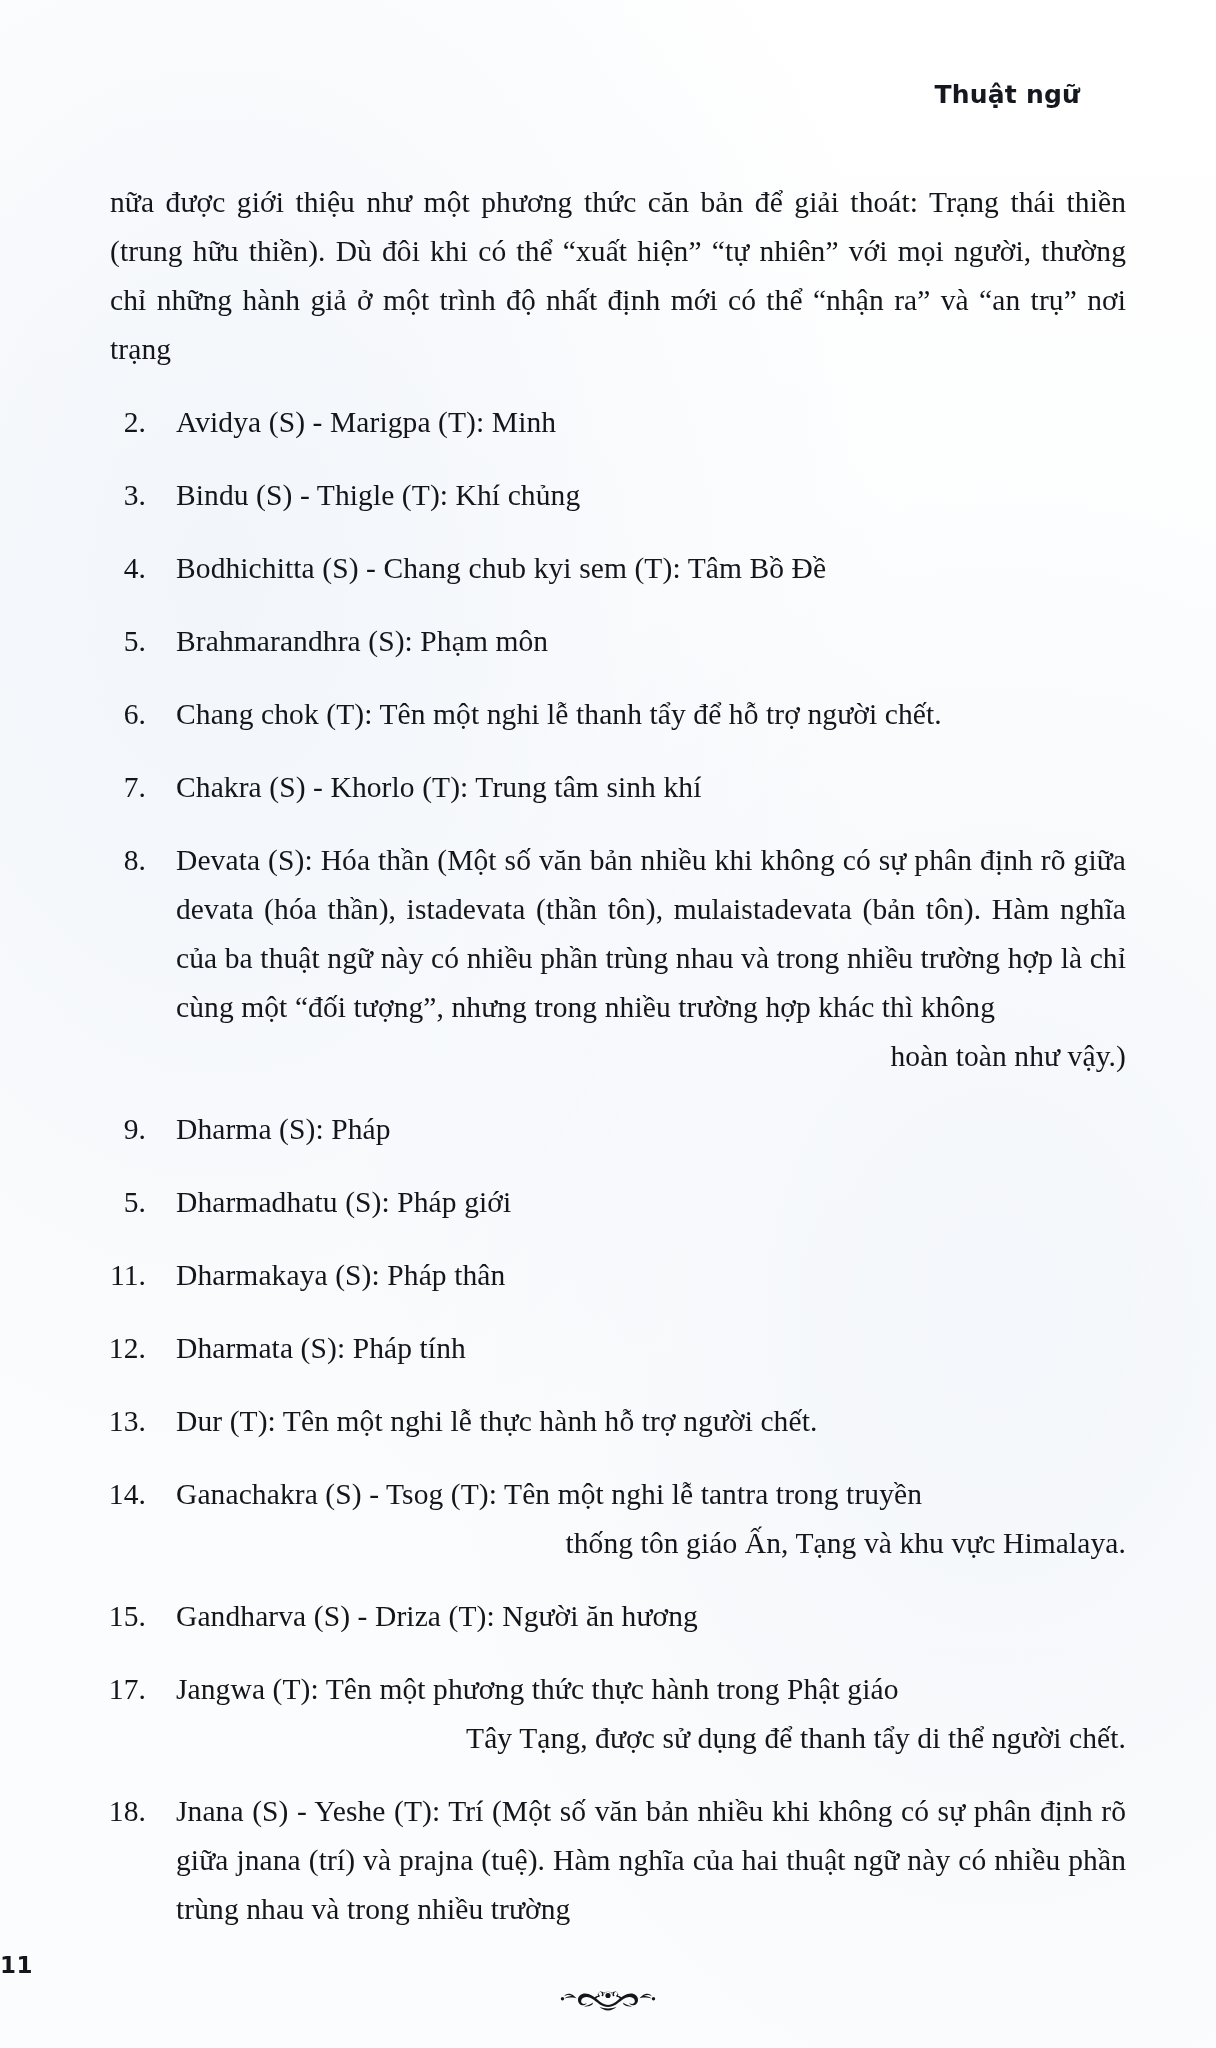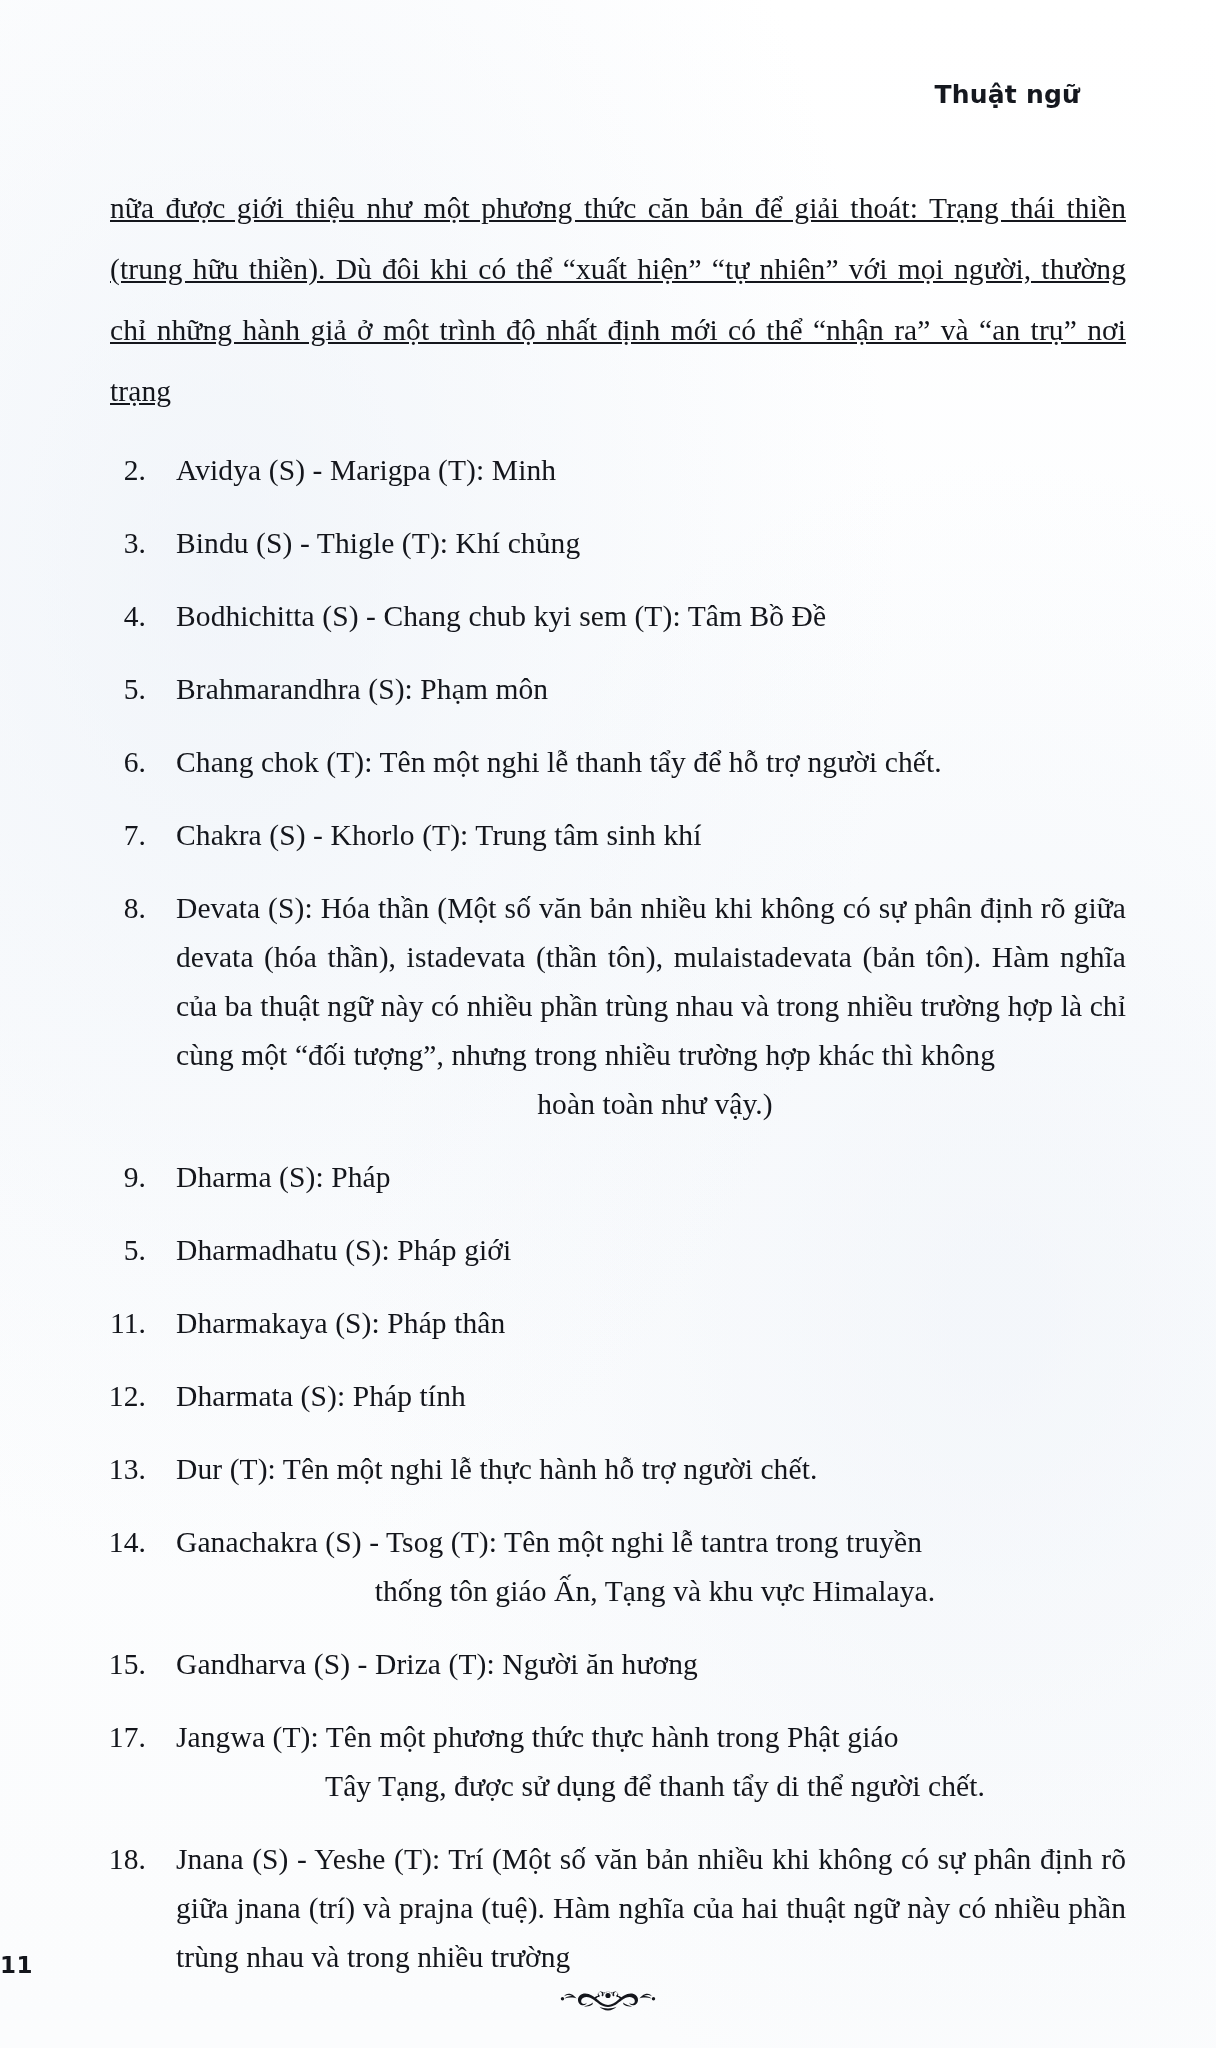--- a/index.html
+++ b/index.html
@@ -53,25 +53,24 @@
     position: absolute;
     top: 178px;
     left: 68px;
     width: 1058px;
   }
 
   .lead-para {
     margin: 0 0 4px 0;
     padding-left: 42px;
     font-size: 29.5px;
-    line-height: 61px;
+    line-height: 49px;
     text-align: justify;
     text-justify: inter-word;
     letter-spacing: 0.1px;
-    text-decoration: underline;
   }
   .lead-para .last-line {
     display: block;
     text-align: left;
   }
 
   
   ol.glossary {
     list-style: none;
     margin: 0;
@@ -101,21 +100,21 @@
     display: block;
   }
 
   ol.glossary > li.justified .body {
     text-align: justify;
     text-justify: inter-word;
   }
 
   ol.glossary > li .tail {
     display: block;
-    text-align: center;
+    text-align: right;
     margin-left: 8px;
   }
 
   
   .folio {
     position: absolute;
     left: 0;
     right: 0;
     top: 1952px;
     font-family: "DejaVu Sans", "Liberation Sans", sans-serif;

